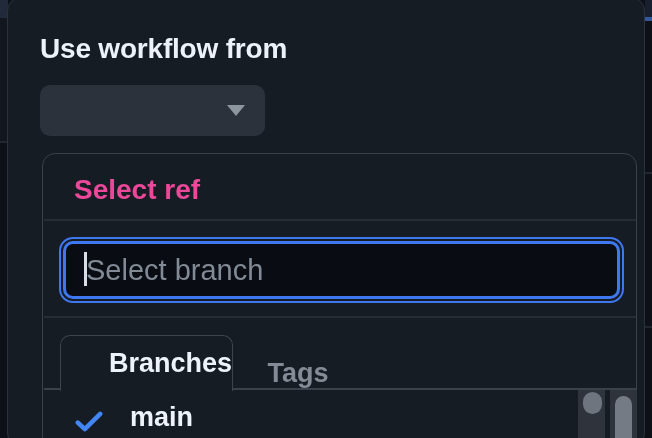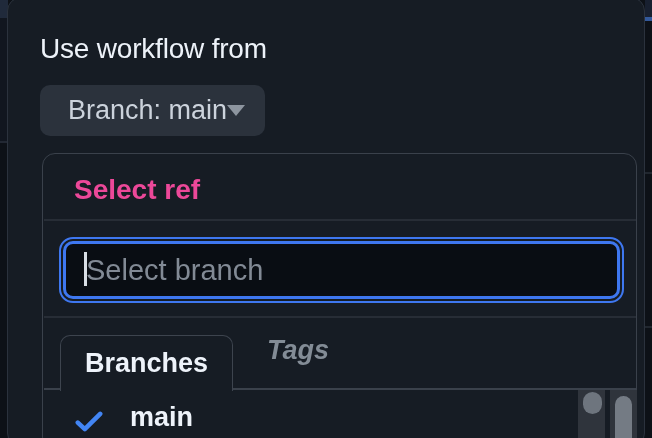--- a/index.html
+++ b/index.html
@@ -13,21 +13,21 @@
   .bg-left-line{left:0;top:141px;width:8px;height:2px;background:#222833;}
   .bg-right-top{left:645px;top:0;width:7px;height:17px;background:#182030;}
   .bg-right-blue{left:645px;top:17px;width:7px;height:4px;background:#33599b;}
   .bg-right-l1{left:645px;top:172px;width:7px;height:2px;background:#21272f;}
   .bg-right-l2{left:645px;top:326px;width:7px;height:2px;background:#21272f;}
 
   
   .popover{position:absolute;left:7px;top:-3px;width:638px;height:450px;
     background:#161c24;border:1px solid #2b323d;border-radius:14px;}
 
-  .heading{position:absolute;left:40px;top:33px;font-size:28px;font-weight:400;
+  .heading{position:absolute;left:40px;top:33px;font-size:28px;font-weight:700;
     color:#edf2f9;letter-spacing:-0.2px;white-space:nowrap;}
 
   .branch-btn{position:absolute;left:40px;top:85px;width:225px;height:51px;
     background:#2b323c;border:none;border-radius:10px;display:flex;align-items:center;
     padding:0 20px 0 28px;cursor:pointer;}
   .branch-btn .lbl{font-size:27px;color:#ccd3dc;font-weight:500;white-space:nowrap;}
   .tri-down{width:0;height:0;border-left:9px solid transparent;border-right:9px solid transparent;
     border-top:11px solid #8d959f;margin-left:auto;}
 
   
@@ -41,25 +41,25 @@
   .search-input{position:absolute;left:63px;top:241px;width:557px;height:58px;
     background:#090d13;border:3px solid #3e77f0;border-radius:10px;
     outline:2px solid #3e77f0;outline-offset:2px;
     color:#14b8a6;font-size:29px;padding:0 16px 0 20px;}
   .search-input::placeholder{color:#828a95;opacity:1;}
   .caret-bar{position:absolute;left:84px;top:252px;width:3px;height:34px;background:#d8dee5;}
 
   .tabs-border{position:absolute;left:44px;top:388px;width:592px;height:1.5px;background:#3a414b;}
   .tab-active{position:absolute;left:60px;top:335px;width:173px;height:56px;
     background:#161c24;border:1.5px solid #3d444e;border-bottom:none;
-    border-radius:10px 10px 0 0;display:flex;align-items:center;justify-content:center;
+    border-radius:10px 10px 0 0;display:flex;align-items:center;justify-content:flex-end;
     font-size:27px;font-weight:600;color:#eef3fa;cursor:pointer;z-index:2;}
   .tab-inactive{position:absolute;left:233px;top:335px;width:130px;height:54px;
-    display:flex;align-items:flex-start;justify-content:center;
-    font-size:27px;font-weight:600;color:#838c96;cursor:pointer;font-style:italic;}
+    display:flex;align-items:flex-end;justify-content:center;
+    font-size:27px;font-weight:600;color:#838c96;cursor:pointer;}
 
   .list-row{position:absolute;left:43px;top:390px;width:560px;height:48px;cursor:pointer;}
   .check-icon{position:absolute;left:32px;top:20px;width:28px;height:23px;}
   .row-label{position:absolute;left:87px;top:12px;font-size:27px;font-weight:700;color:#eef3fa;}
 
   .sb-track{position:absolute;top:390px;height:48px;background:#2f343c;}
   .sb-track-1{left:578px;width:27px;}
   .sb-track-2{left:610px;width:27px;}
   .sb-thumb{position:absolute;background:#6e757e;}
   .sb-thumb-1{left:583px;top:392px;width:19px;height:22px;border-radius:11px;}
@@ -76,21 +76,20 @@
   <div class="bg bg-right-top"></div>
   <div class="bg bg-right-blue"></div>
   <div class="bg bg-right-l1"></div>
   <div class="bg bg-right-l2"></div>
 
   <div class="popover"></div>
 
   <div class="heading">Use workflow from</div>
 
   <button class="branch-btn">
-    <span class="lbl">Branch: main</span>
     <span class="tri-down"></span>
   </button>
 
   <div class="panel"></div>
   <div class="panel-title">Select ref</div>
   <div class="divider div-header"></div>
 
   <input class="search-input" type="text" placeholder="Select branch" style="">
   <div class="caret-bar"></div>
 

